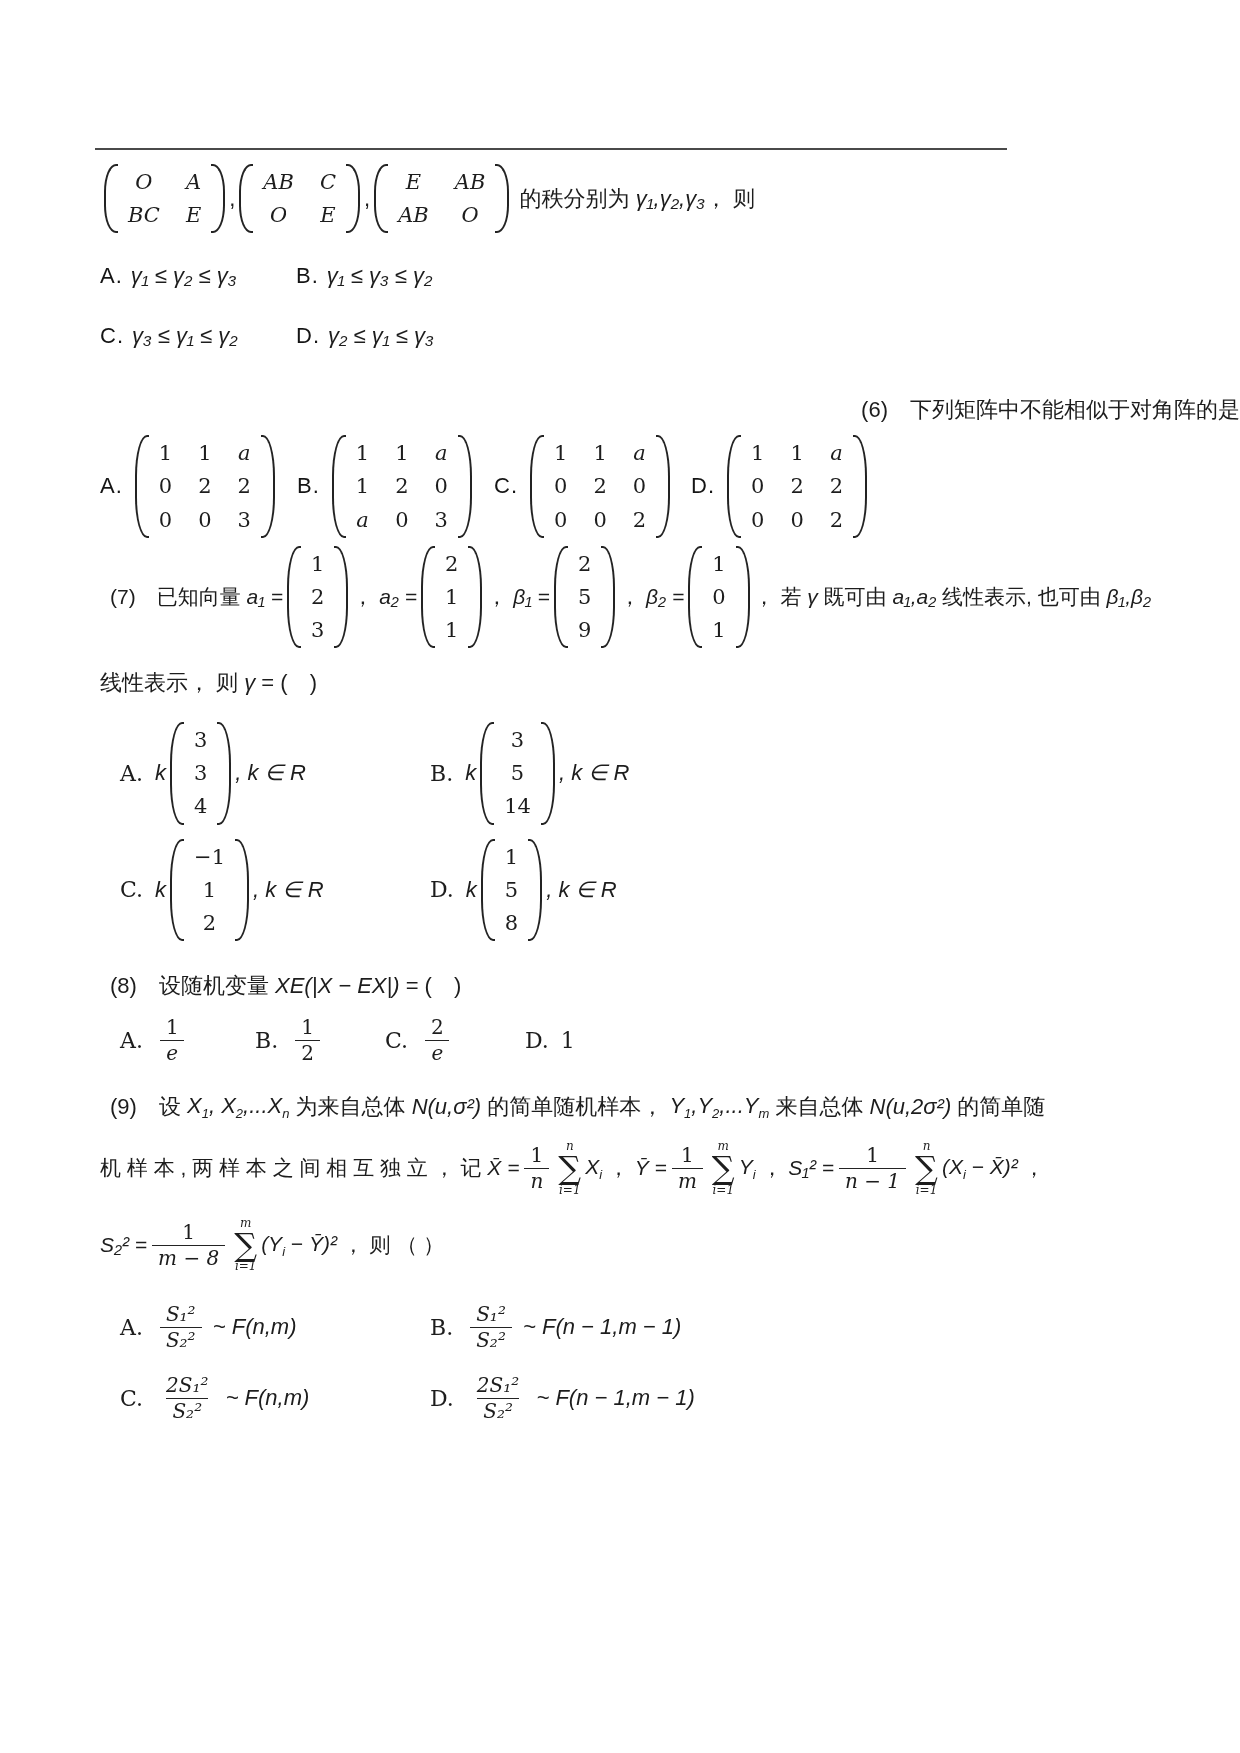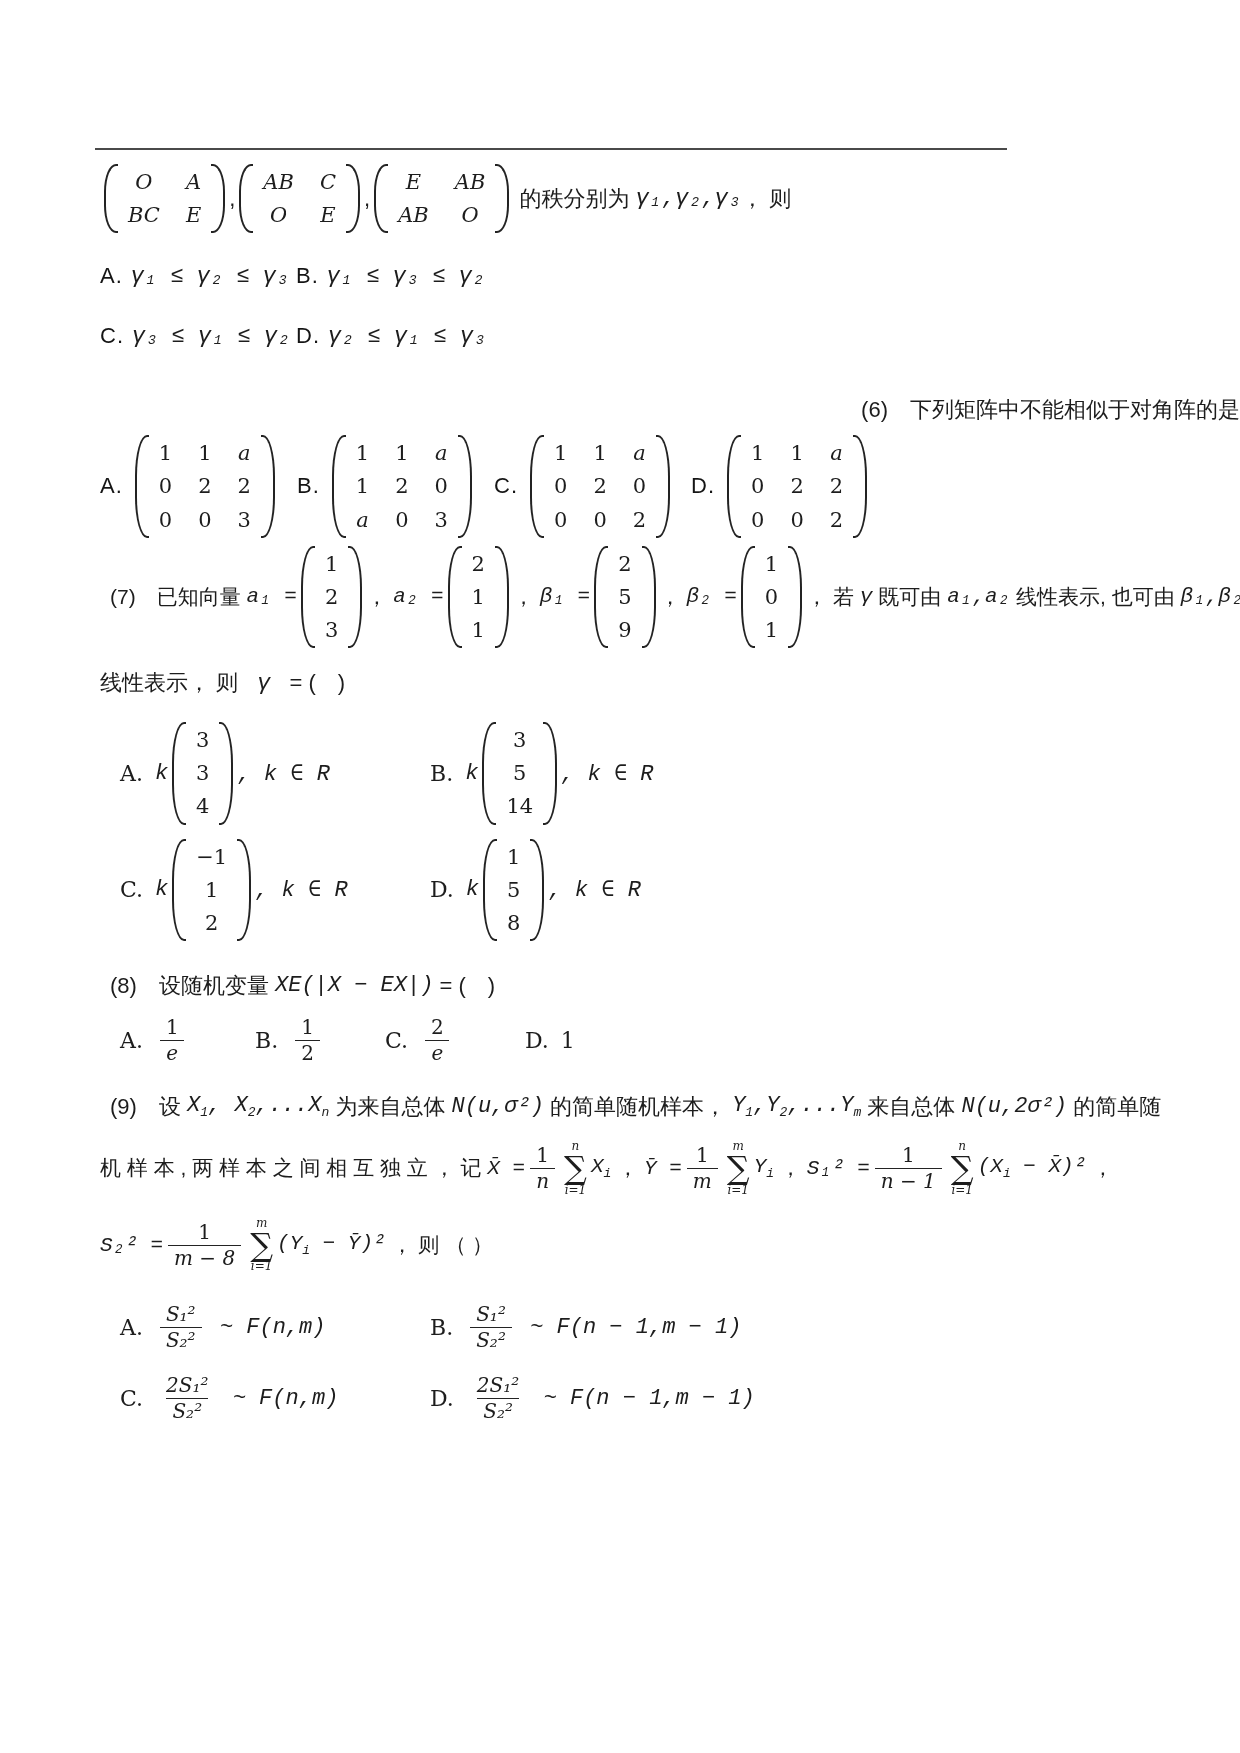--- a/index.html
+++ b/index.html
@@ -5,21 +5,21 @@
   html,body{margin:0;padding:0;}
   body{
     width:1240px;height:1753px;background:#ffffff;color:#1d1d1d;
     font-family:"Liberation Sans",sans-serif;font-size:22px;
     overflow:hidden;
   }
   .page{position:relative;width:1240px;height:1753px;}
   hr.toprule{border:none;border-top:2px solid #4a4a4a;width:912px;margin:148px 0 0 95px;}
   .line{display:flex;align-items:center;flex-wrap:nowrap;white-space:pre;}
   .t{white-space:pre;}
-  .it{font-family:Liberation Mono, monospace;font-style:italic;white-space:pre;}
+  .it{font-family:Liberation Sans, sans-serif;font-style:italic;white-space:pre;}
   .rm{font-family:"DejaVu Serif",serif;white-space:pre;}
   .lab{font-family:"Liberation Sans",sans-serif;color:#151515;margin-right:8px;letter-spacing:1px;}
   .slab{font-family:"DejaVu Serif",serif;margin-right:12px;}
   .msub{font-size:13px;vertical-align:-5px;font-style:italic;}
   
   .mat{display:inline-flex;align-items:stretch;margin:0 4px;}
   .mat .lp{width:12px;border-left:2px solid #232323;border-top:2px solid #232323;border-bottom:2px solid #232323;border-radius:12px 0 0 12px / 40% 0 0 40%;}
   .mat .rp{width:12px;border-right:2px solid #232323;border-top:2px solid #232323;border-bottom:2px solid #232323;border-radius:0 12px 12px 0 / 0 40% 40% 0;}
   .mbody{display:grid;justify-items:center;align-items:center;row-gap:9px;column-gap:26px;padding:6px 10px;}
   .mcell{font-family:"DejaVu Serif",serif;font-size:21px;line-height:1.15;}
@@ -36,21 +36,21 @@
   
   .q5line{margin:14px 0 0 100px;}
   .optrow{display:grid;align-items:center;}
   .opt{display:flex;align-items:center;white-space:pre;}
   .q5cols{grid-template-columns:196px auto;margin-left:100px;}
   .q5ab{margin-top:30px;}
   .q5cd{margin-top:34px;}
   .qtitle{margin:46px 0 0 110px;text-align:right;}
   .matrow{display:grid;grid-template-columns:197px 197px 197px auto;margin-left:100px;align-items:center;margin-top:10px;}
   .q7l1{margin:8px 0 0 110px;font-size:21px;}
-  .q7l2{margin:20px 0 0 100px;gap:13px;}
+  .q7l2{margin:20px 0 0 100px;}
   .q7cols{grid-template-columns:310px auto;margin-left:120px;}
   .q7ab{margin-top:24px;}
   .q7cd{margin-top:14px;}
   .q8title{margin:30px 4px 0 110px;}
   .q8cols{grid-template-columns:135px 130px 140px auto;margin-left:120px;margin-top:14px;}
   .q9l1{margin:26px 0 0 110px;text-align:right;}
   .q9l2{margin:18px 0 0 100px;font-size:21px;}
   .q9l3{margin:20px 0 0 100px;font-size:21px;}
   .q9ab{margin-top:28px;}
   .q9cd{margin-top:20px;}

